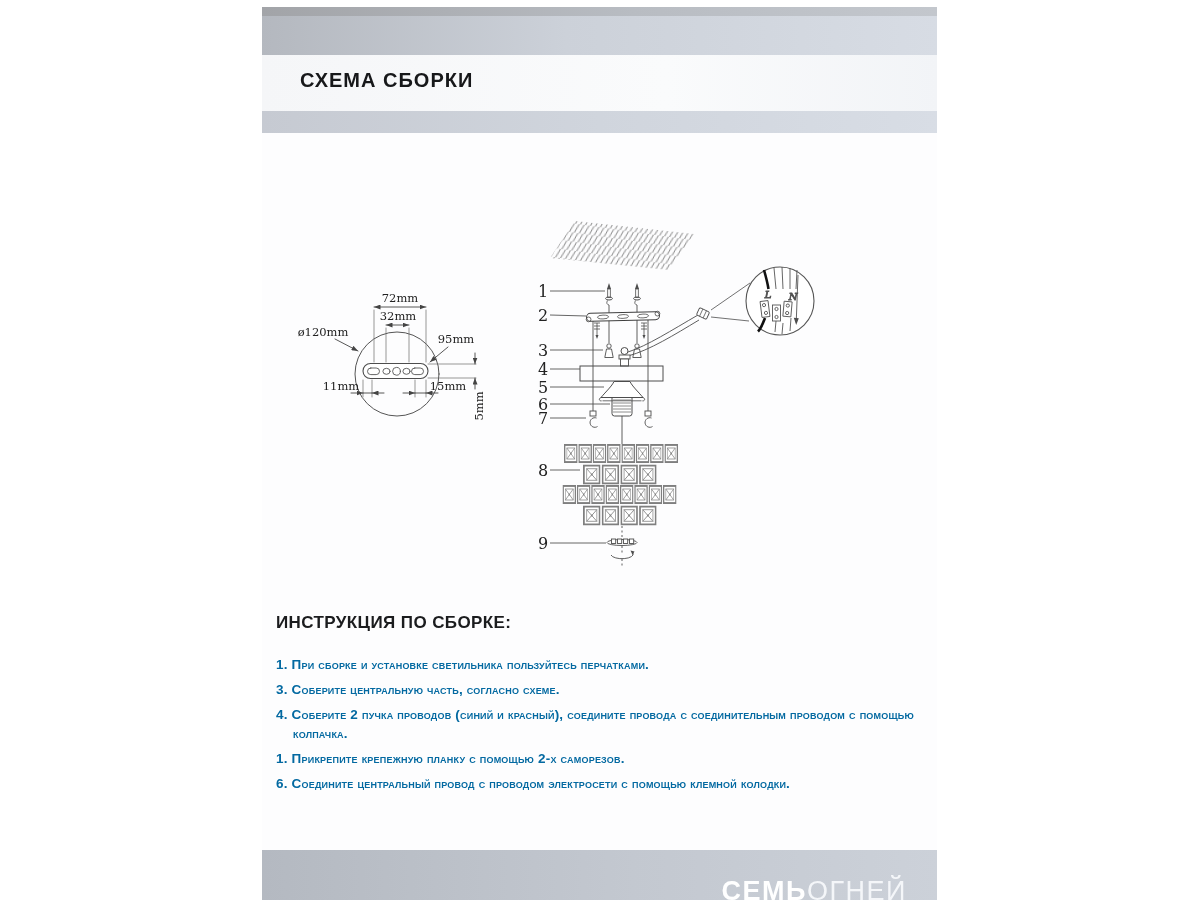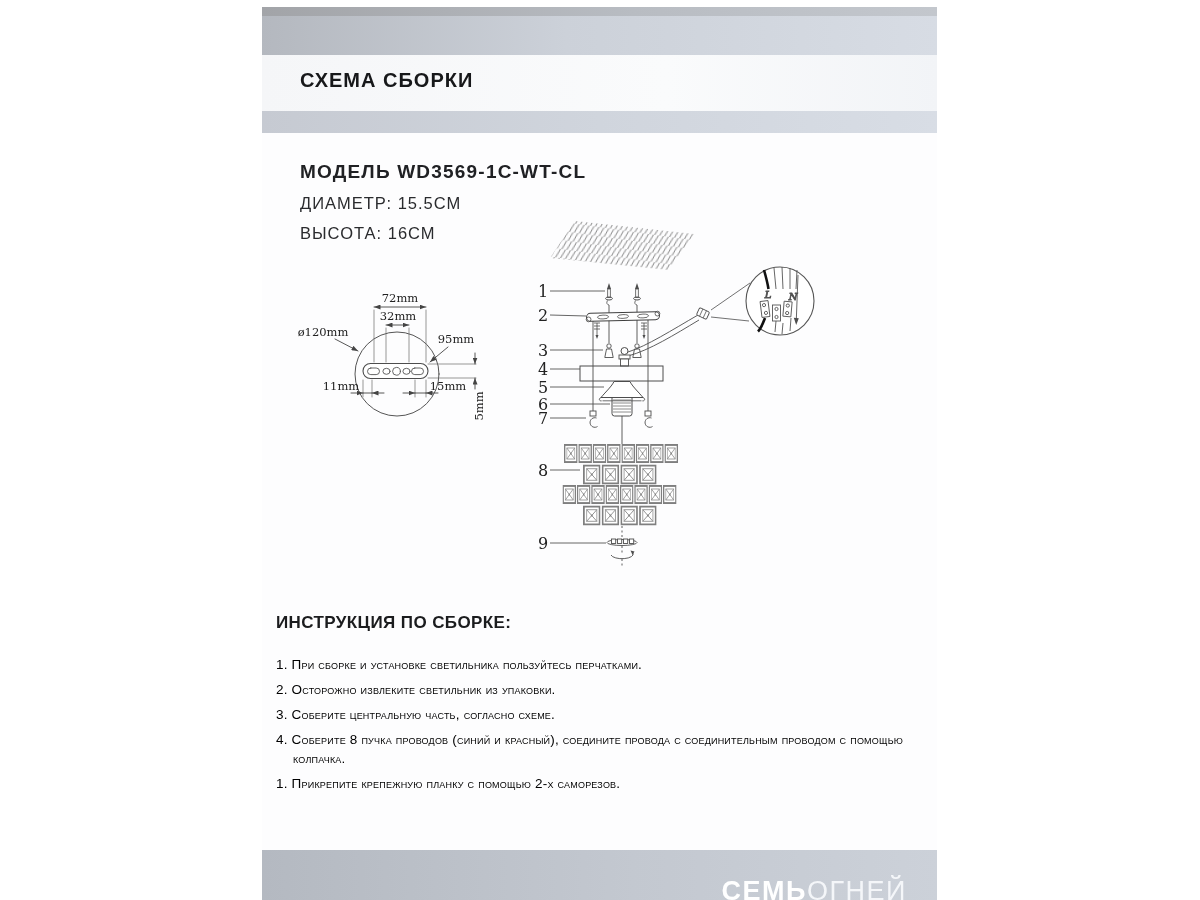--- a/index.html
+++ b/index.html
@@ -11,22 +11,22 @@
   #band-top{top:9px;height:39px;background:linear-gradient(90deg,#b4b8bf,#ccd1d9 45%,#d7dce4);}
   #band-title{top:48px;height:56px;background:linear-gradient(90deg,#f5f6f8,#fafbfc 60%,#f2f4f7);}
   #band-sub{top:104px;height:22px;background:linear-gradient(90deg,#c6cad2,#d0d5dd 50%,#d8dde5);}
   #page-title{position:absolute;left:38px;top:62px;font-size:20px;font-weight:700;letter-spacing:1px;color:#17181a;}
   #model-block{position:absolute;left:38px;top:154px;}
   #model-line{font-size:19px;font-weight:700;letter-spacing:1.2px;color:#202124;}
   .spec-line{font-size:16.5px;font-weight:500;letter-spacing:1px;color:#2a2b2e;margin-top:11px;}
   #diagram-svg{position:absolute;left:0;top:0;width:675px;height:900px;}
   #instructions{position:absolute;left:14px;top:606px;width:648px;}
   #instructions h2{margin:0 0 22px 0;font-size:17px;font-weight:700;letter-spacing:0.4px;color:#1b1c1e;}
-  .instr-item{font-size:13.5px;font-weight:400;font-variant:small-caps;letter-spacing:0.2px;
-              line-height:19px;margin-bottom:6px;color:#000000;padding-left:17px;text-indent:-17px;}
+  .instr-item{font-size:13.5px;font-weight:700;font-variant:small-caps;letter-spacing:0.2px;
+              line-height:19px;margin-bottom:6px;color:#0369a1;padding-left:17px;text-indent:-17px;}
   #footer-band{position:absolute;left:0;top:843px;width:100%;height:85px;
                background:linear-gradient(90deg,#b4b9c1,#c3c8d0 55%,#ccd1d9);text-decoration:underline;}
   #brand-logo{position:absolute;right:30px;top:26px;font-size:27px;letter-spacing:1.5px;color:#ffffff;}
   #brand-logo .bold{font-weight:800;}
   #brand-logo .light{font-weight:300;color:#f4f6f9;}
   svg text{font-family:"DejaVu Serif",serif;fill:#222;}
   .dimtxt{font-size:11.5px;}
   .numtxt{font-size:16px;}
   .lntxt{font-size:10px;font-style:italic;}
 </style>
@@ -36,25 +36,20 @@
 <div id="stage">
   <div id="doc">
 
     <div id="band-topstrip" class="band"></div>
     <div id="band-top" class="band"></div>
     <div id="band-title" class="band"></div>
     <div id="band-sub" class="band"></div>
 
     <div id="page-title">СХЕМА СБОРКИ</div>
 
-    <div id="model-block">
-      <div id="model-line">МОДЕЛЬ WD3569-1C-WT-CL</div>
-      <div class="spec-line">ДИАМЕТР: 15.5СМ</div>
-      <div class="spec-line">ВЫСОТА: 16СМ</div>
-    </div>
 
     <svg id="diagram-svg" viewBox="0 0 675 900">
       <defs>
         <marker id="ah" orient="auto-start-reverse" markerUnits="userSpaceOnUse" markerWidth="7" markerHeight="5" refX="6.5" refY="2.5">
           <path d="M0,0 L6.5,2.5 L0,5 Z" fill="#444"></path>
         </marker>
         <pattern id="hatch" patternUnits="userSpaceOnUse" width="5" height="9" patternTransform="rotate(8)">
           <line x1="4.4" y1="0" x2="0.6" y2="9" stroke="#6b6b6b" stroke-width="0.8"></line>
         </pattern>
         <symbol id="xc" viewBox="0 0 20 20" preserveAspectRatio="none">
@@ -307,24 +302,24 @@
         <line x1="521" y1="316" x2="520" y2="327"></line>
         <line x1="529" y1="311" x2="528" y2="324"></line>
         <line x1="536" y1="268" x2="534.3" y2="313"></line>
         <polygon points="534.2,318 531.8,310.8 536.8,311.2" fill="#4d4d4d" stroke="none"></polygon>
       </g>
     </svg>
 
     <div id="instructions">
       <h2>ИНСТРУКЦИЯ ПО СБОРКЕ:</h2>
       <div class="instr-item">1. При сборке и установке светильника пользуйтесь перчатками.</div>
-      <div class="instr-item">2. Осторожно извлеките светильник из упаковки.</div>
       <div class="instr-item">3. Соберите центральную часть, согласно схеме.</div>
-      <div class="instr-item">4. Соберите 8 пучка проводов (синий и красный), соедините провода с соединительным проводом с помощью колпачка.</div>
+      <div class="instr-item">4. Соберите 2 пучка проводов (синий и красный), соедините провода с соединительным проводом с помощью колпачка.</div>
       <div class="instr-item">1. Прикрепите крепежную планку с помощью 2-х саморезов.</div>
+      <div class="instr-item">6. Соедините центральный провод с проводом электросети с помощью клемной колодки.</div>
     </div>
 
     <div id="footer-band">
       <div id="brand-logo">
         <span class="bold">СЕМЬ</span><span class="light">ОГНЕЙ</span>
       </div>
     </div>
 
   </div>
 </div>

